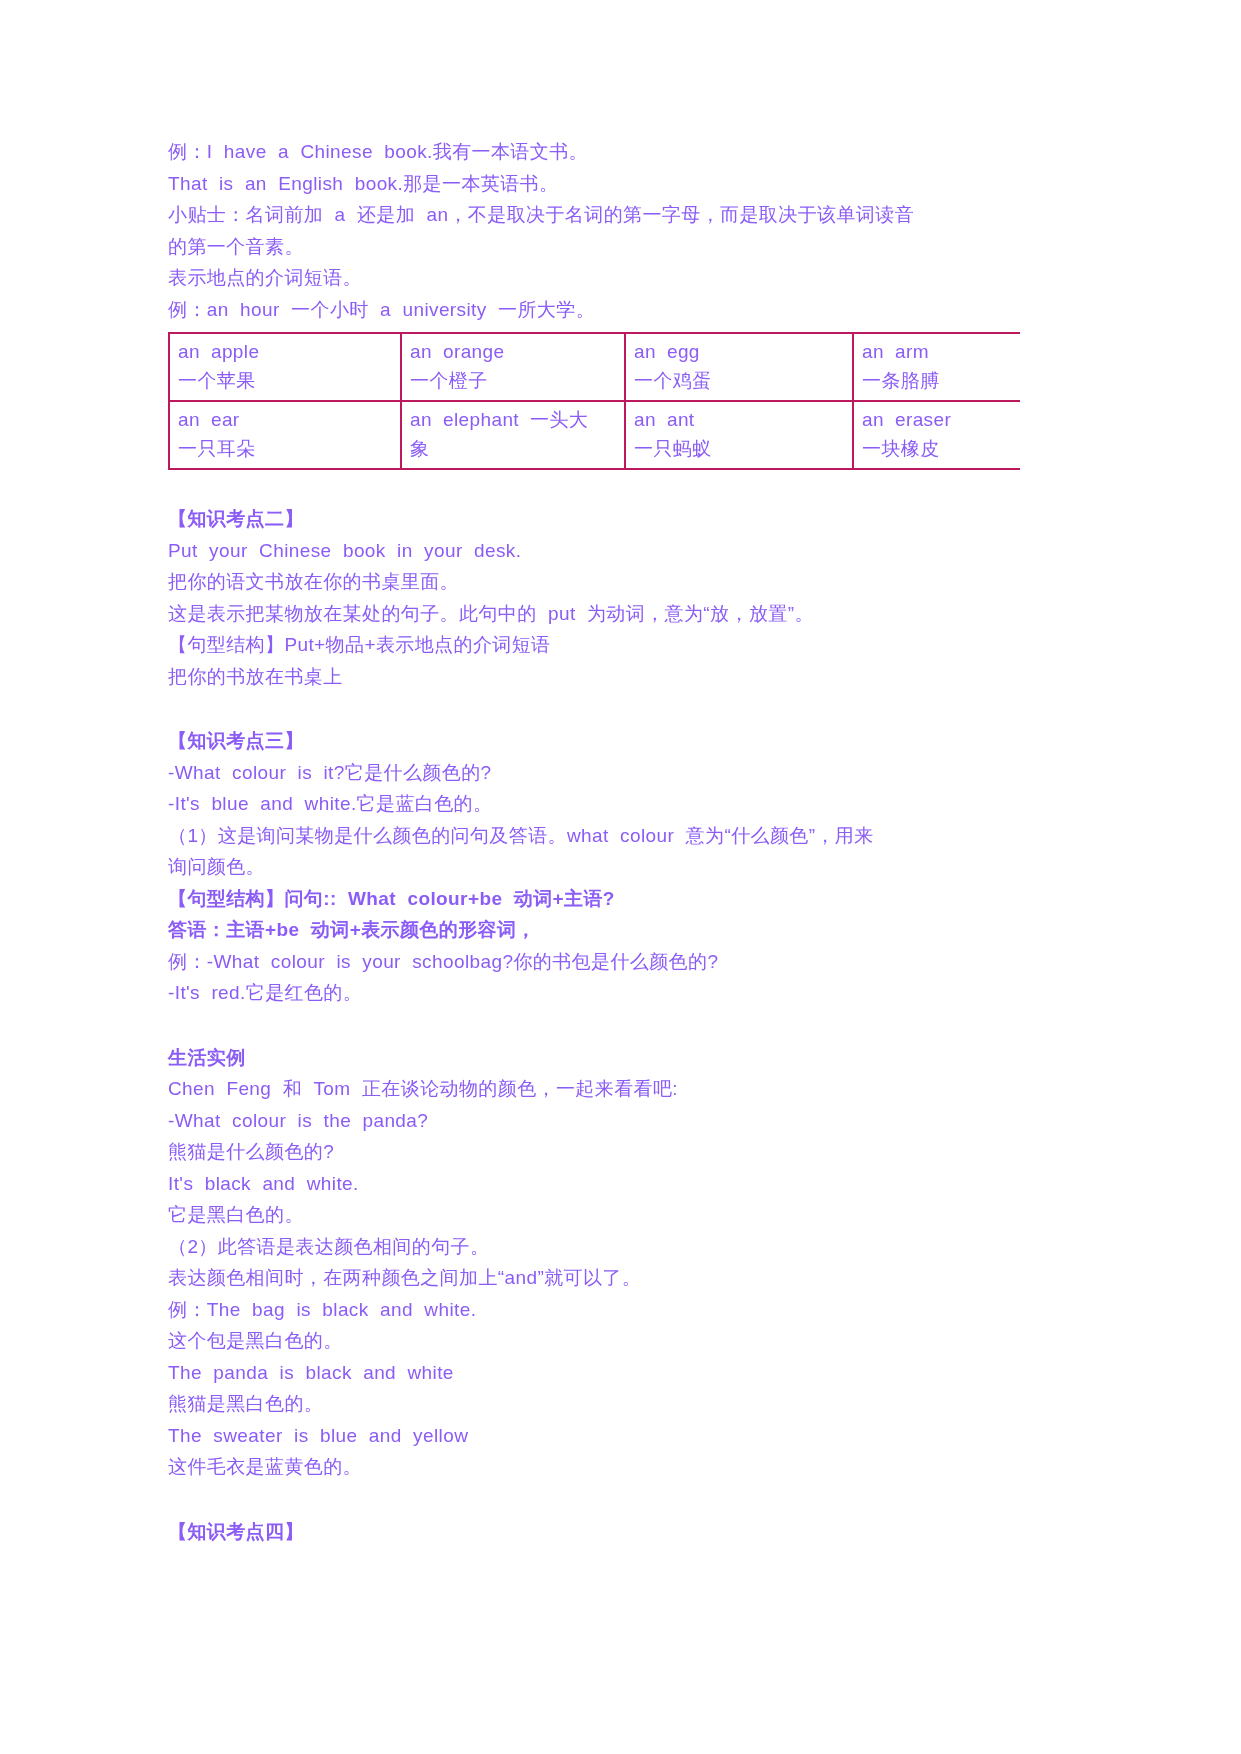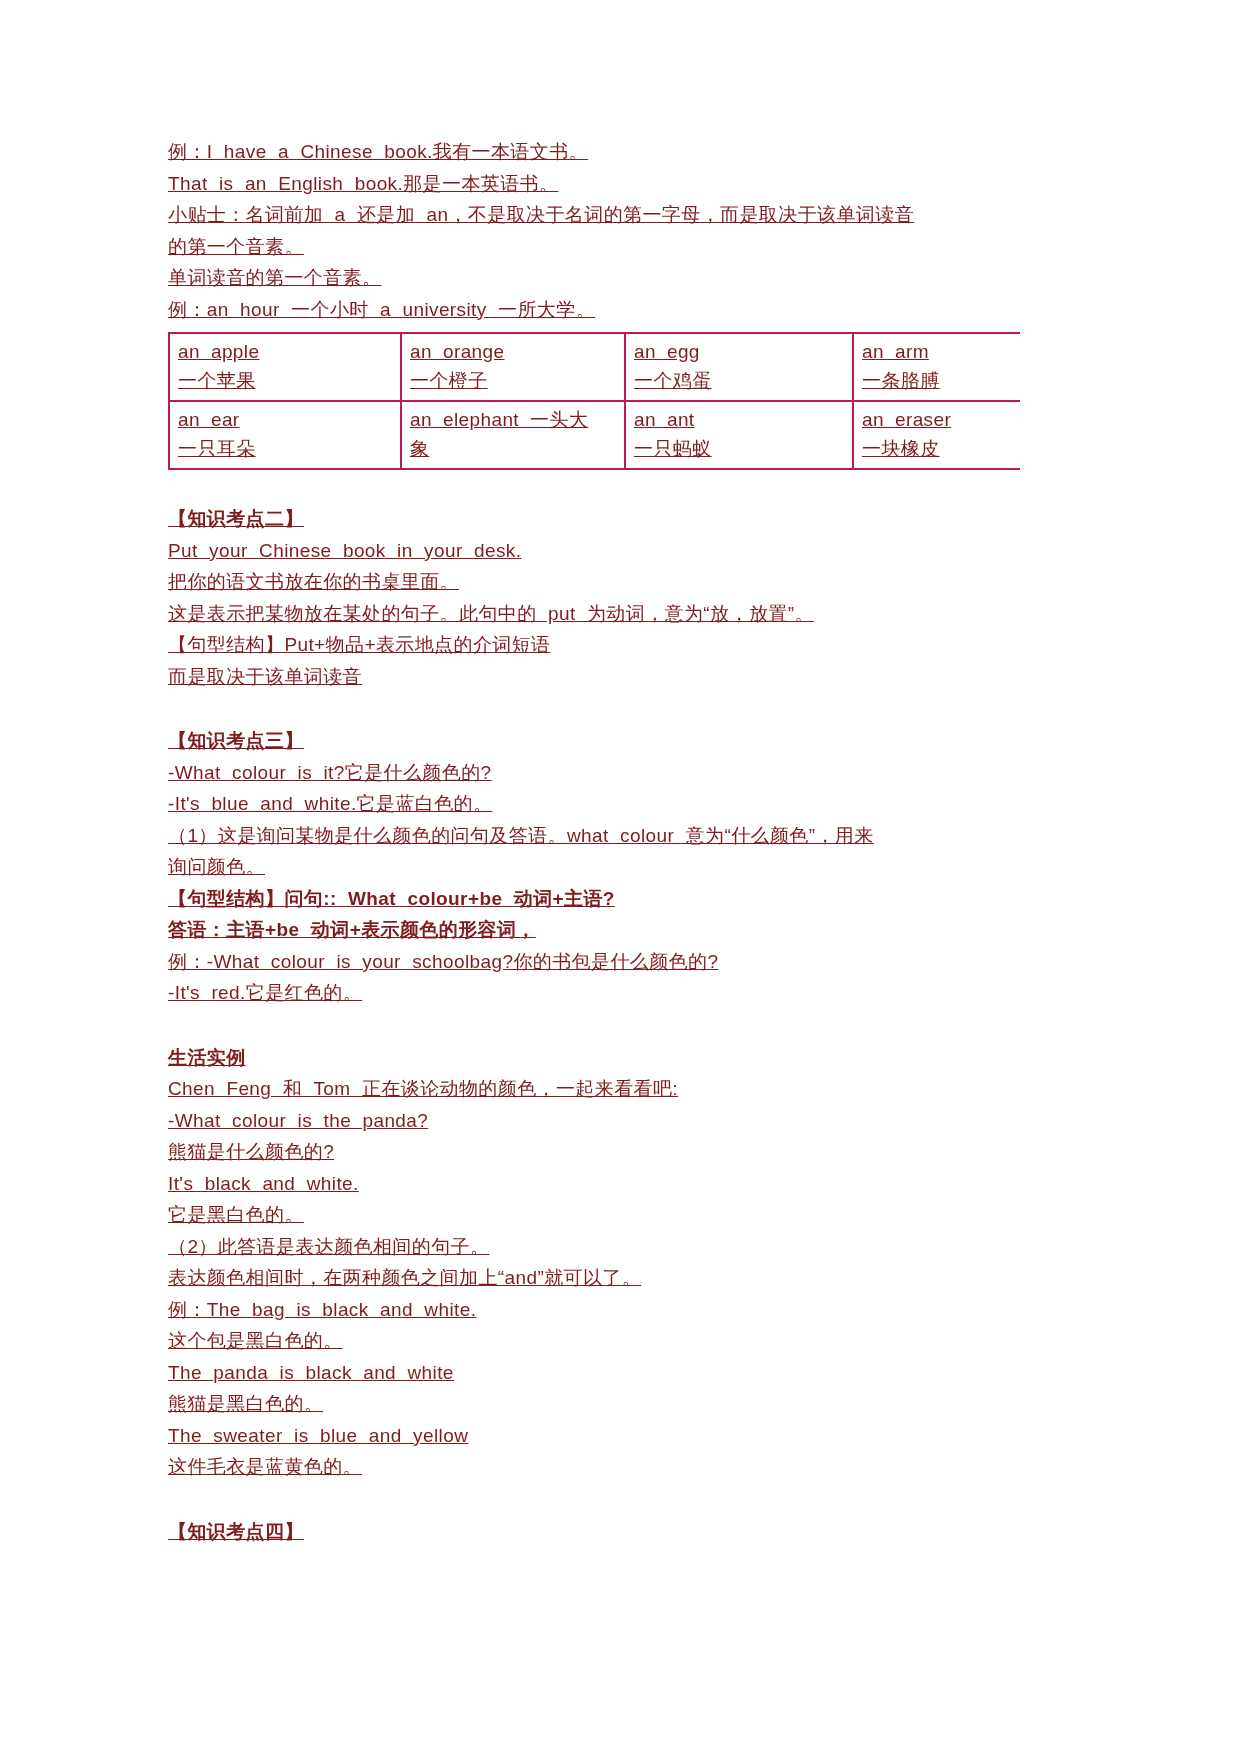--- a/index.html
+++ b/index.html
@@ -5,26 +5,25 @@
   html, body {
     margin: 0;
     padding: 0;
     background: #ffffff;
   }
   .page {
     position: relative;
     width: 1020px;
     height: 1754px;
     background: #ffffff;
-    color: #7f1d1d;
+    color: #8b5cf6;
     font-family: "Liberation Sans", "DejaVu Sans", sans-serif;
     box-sizing: border-box;
     padding: 136px 168px 0 168px;
     overflow: hidden;
-    text-decoration: underline;
   }
   .ln {
     margin: 0;
     font-size: 19px;
     line-height: 31.5px;
     word-spacing: 0.30em;
     letter-spacing: 0.4px;
     white-space: nowrap;
   }
   .bold { font-weight: bold; }
@@ -51,21 +50,21 @@
 </style>
 </head>
 <body>
 
 <div class="page">
 
   <p class="ln">例：I have a Chinese book.我有一本语文书。</p>
   <p class="ln">That is an English book.那是一本英语书。</p>
   <p class="ln">小贴士：名词前加 a 还是加 an，不是取决于名词的第一字母，而是取决于该单词读音</p>
   <p class="ln">的第一个音素。</p>
-  <p class="ln">单词读音的第一个音素。</p>
+  <p class="ln">表示地点的介词短语。</p>
   <p class="ln">例：an hour 一个小时  a university 一所大学。</p>
 
   <table class="vocab">
     <tbody>
       <tr>
         <td class="c0">
           <span>an apple</span><br>
           <span>一个苹果</span>
         </td>
         <td class="c1">
@@ -101,21 +100,21 @@
       </tr>
     </tbody>
   </table>
 
   <div class="gap-section"></div>
   <p class="ln bold">【知识考点二】</p>
   <p class="ln">Put your Chinese book in your desk.</p>
   <p class="ln">把你的语文书放在你的书桌里面。</p>
   <p class="ln">这是表示把某物放在某处的句子。此句中的 put 为动词，意为“放，放置”。</p>
   <p class="ln">【句型结构】Put+物品+表示地点的介词短语</p>
-  <p class="ln">而是取决于该单词读音</p>
+  <p class="ln">把你的书放在书桌上</p>
 
   <div class="gap-section"></div>
   <p class="ln bold">【知识考点三】</p>
   <p class="ln">-What colour is it?它是什么颜色的?</p>
   <p class="ln">-It's blue and white.它是蓝白色的。</p>
   <p class="ln">（1）这是询问某物是什么颜色的问句及答语。what colour 意为“什么颜色”，用来</p>
   <p class="ln">询问颜色。</p>
   <p class="ln bold">【句型结构】问句:: What colour+be 动词+主语?</p>
   <p class="ln bold">答语：主语+be 动词+表示颜色的形容词，</p>
   <p class="ln">例：-What colour is your schoolbag?你的书包是什么颜色的?</p>

